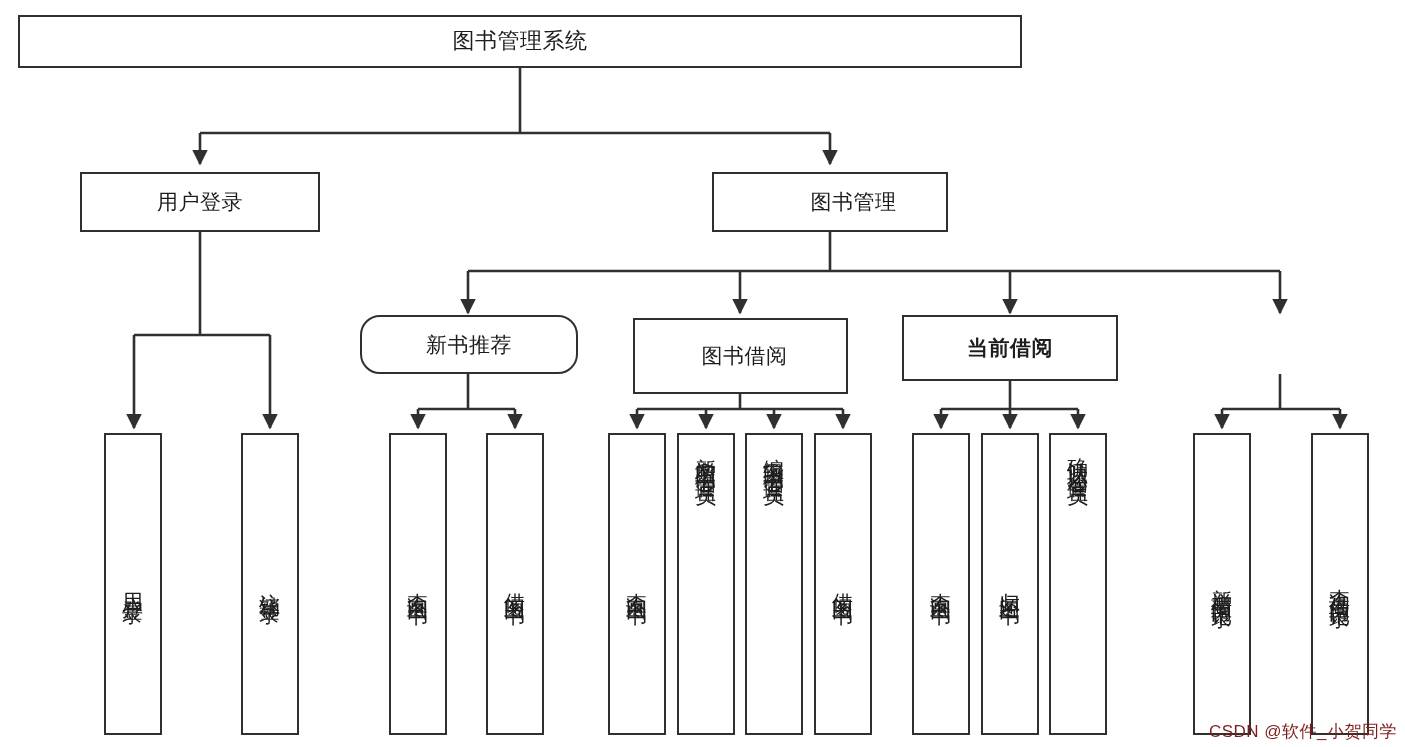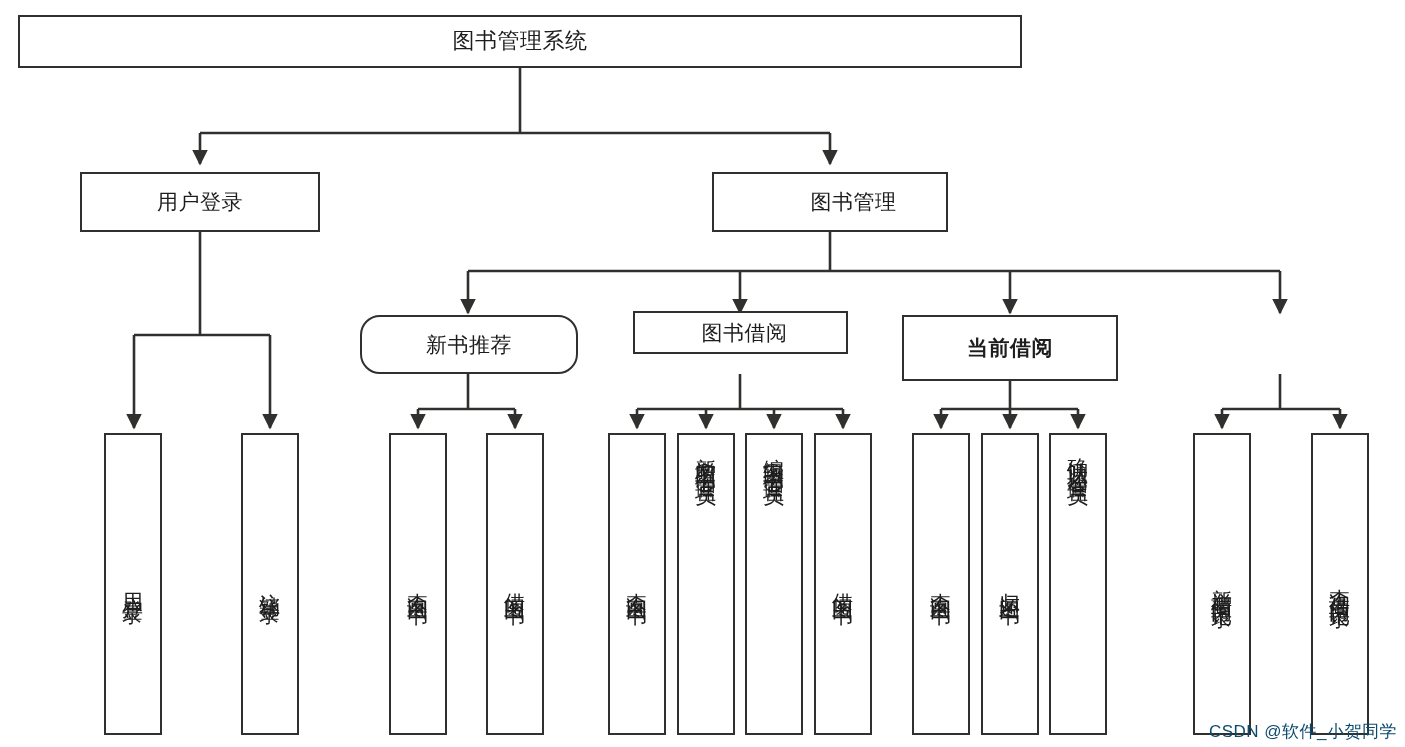--- a/index.html
+++ b/index.html
@@ -65,21 +65,21 @@
     letter-spacing: 4px;
     font-size: 21px;
     line-height: 1;
   }
   #root-node .node-label { font-size: 22px; }
   .watermark {
     position: absolute;
     right: 8px;
     bottom: 4px;
     font-size: 17px;
-    color: #0c4a6e;
+    color: #7f1d1d;
     letter-spacing: 0.5px;
     z-index: 5;
     white-space: nowrap;
   }
 </style>
 </head>
 <body>
 
 <div id="canvas">
 
@@ -141,21 +141,21 @@
   <div class="node h" style="left:80px; top:172px; width:240px; height:60px;">
     <span class="node-label">用户登录</span>
   </div>
   <div class="node h" style="left:712px; top:172px; width:236px; height:60px;padding-left:47px;">
     <span class="node-label">图书管理</span>
   </div>
 
   <div class="node h" style="left:360px; top:315px; width:218px; height:59px;border-radius:20px;">
     <span class="node-label">新书推荐</span>
   </div>
-  <div class="node h" style="left:633px; top:311px; width:215px; height:43px;padding-left:8px;">
+  <div class="node h" style="left:633px; top:318px; width:215px; height:76px;padding-left:8px;">
     <span class="node-label">图书借阅</span>
   </div>
   <div class="node h" style="left:902px; top:315px; width:216px; height:66px;font-weight:bold;">
     <span class="node-label">当前借阅</span>
   </div>
 
   <div class="node v centered" style="left:104px; top:433px; width:58px; height:302px;">
     <span class="node-label">用户登录</span>
   </div>
   <div class="node v centered" style="left:241px; top:433px; width:58px; height:302px;">

